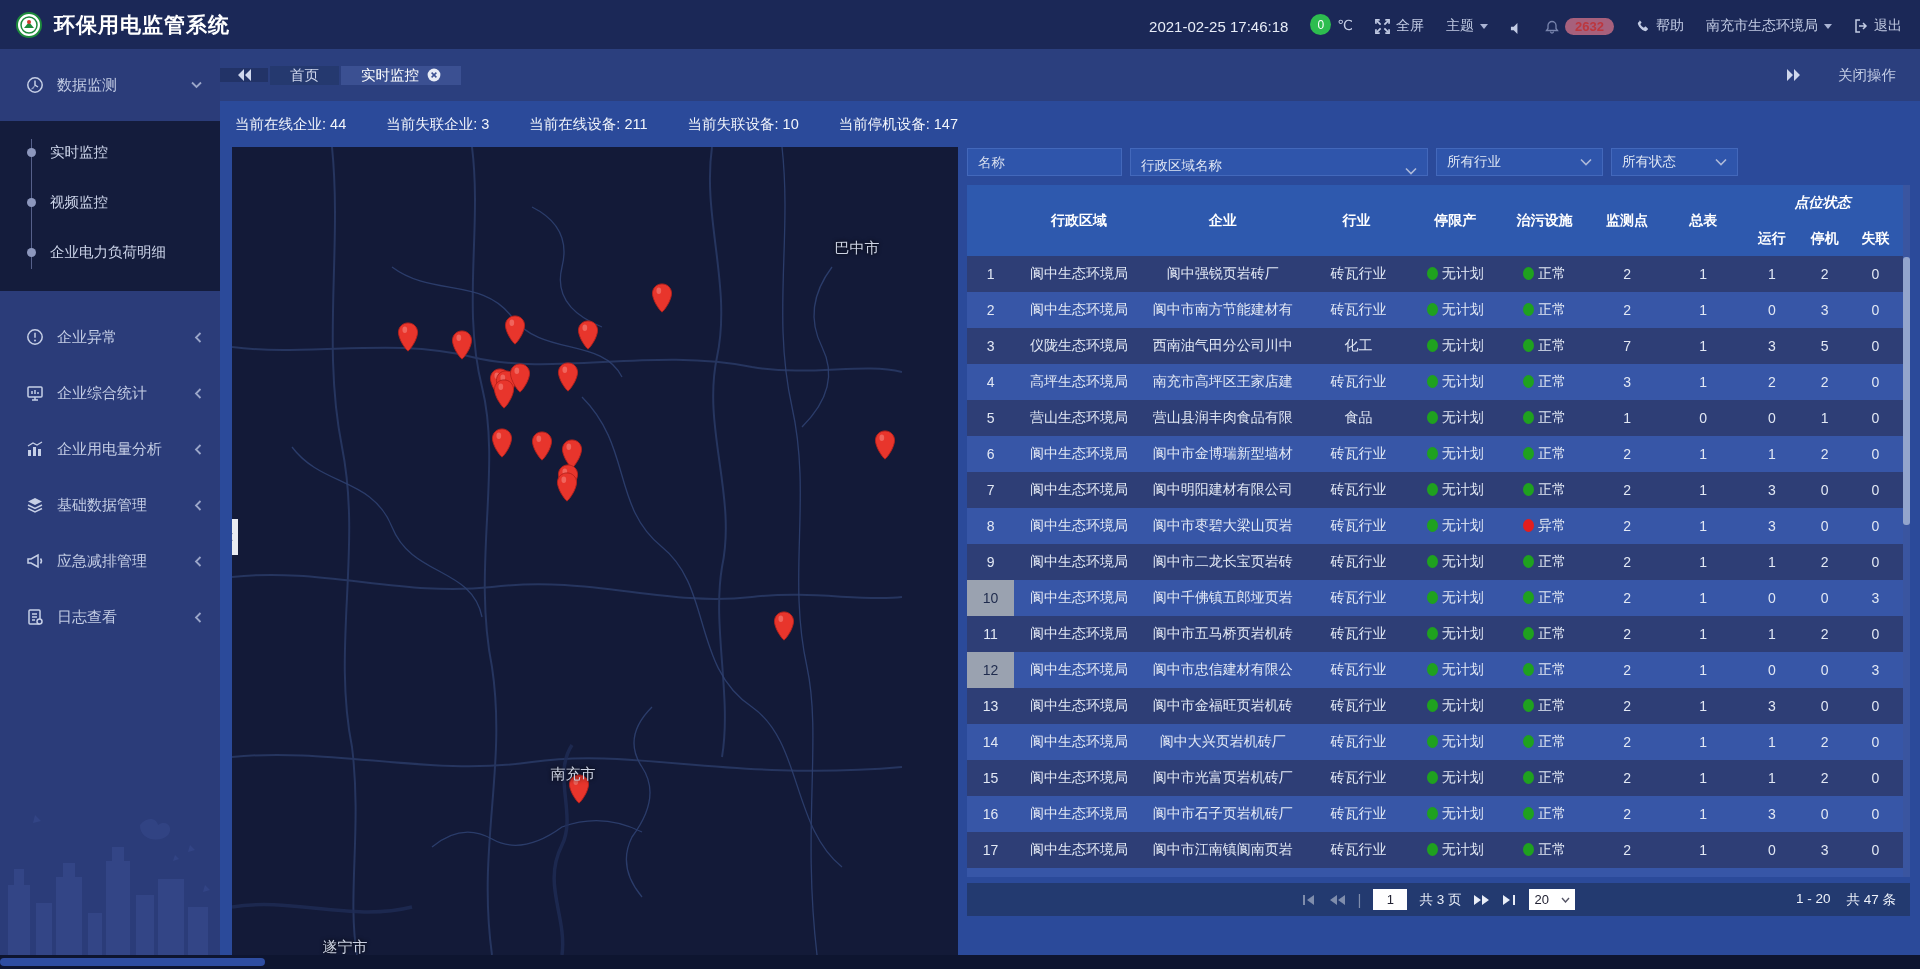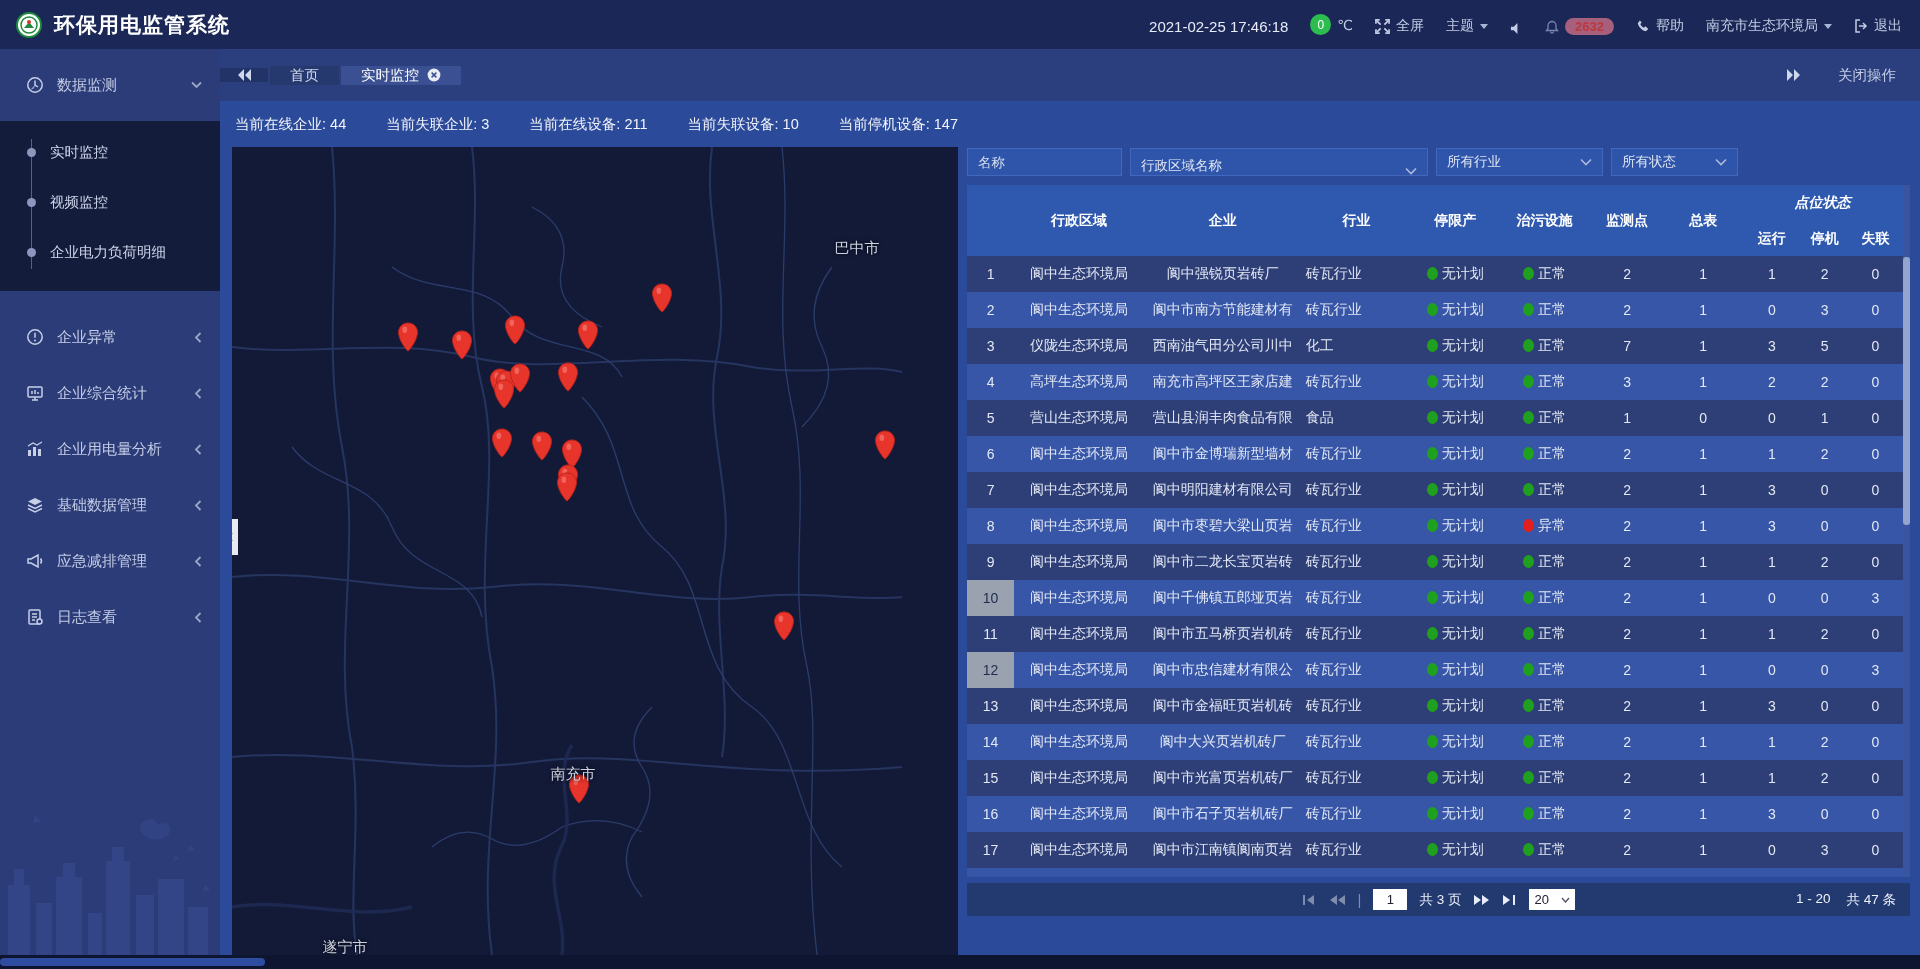--- a/index.html
+++ b/index.html
@@ -62,21 +62,21 @@
   .w257{width:298px;align-items:flex-end;}.w167{width:167px;}.w127{width:127px;}
   
   .tablewrap{display:flex;flex:0 0 auto;height:692px;overflow:hidden;margin-left:4px;}
   table{border-collapse:collapse;table-layout:fixed;flex:1;font-size:14px;}
   thead th{background:var(--headerbg);color:#fff;font-weight:bold;height:35px;}
   thead tr.h1 th{height:36px;}
   th.grp{font-style:italic;}
   tbody td{height:36px;text-align:center;color:#e2e8f4;overflow:hidden;white-space:nowrap;}
   tbody tr.odd{background:var(--rowodd);}
   tbody tr.even{background:var(--roweven);}
-  td.ind{text-align:left;padding-left:4px;}
+  td.ind{text-align:center;padding-left:4px;}
   td.co{padding:0 2px;}
   td.num.hl{background:#9aa2b0;color:#1f2b4d;}
   .dot{display:inline-block;width:11px;height:13px;border-radius:50%;margin-right:4px;vertical-align:-2px;}
   .dot.green{background:var(--green);}
   .dot.red{background:var(--red);}
   .vscroll{width:7px;background:#3a55a0;position:relative;flex:0 0 auto;}
   .vthumb{position:absolute;top:72px;left:0;width:7px;height:268px;background:#93a5cd;border-radius:3px;}
   
   .pagerbar{height:33px;background:var(--pager);margin:6px 0 0 4px;display:flex;align-items:center;position:relative;flex:0 0 auto;font-size:13.5px;}
   .pagerctr{margin:0 auto;display:flex;align-items:center;gap:12px;}

